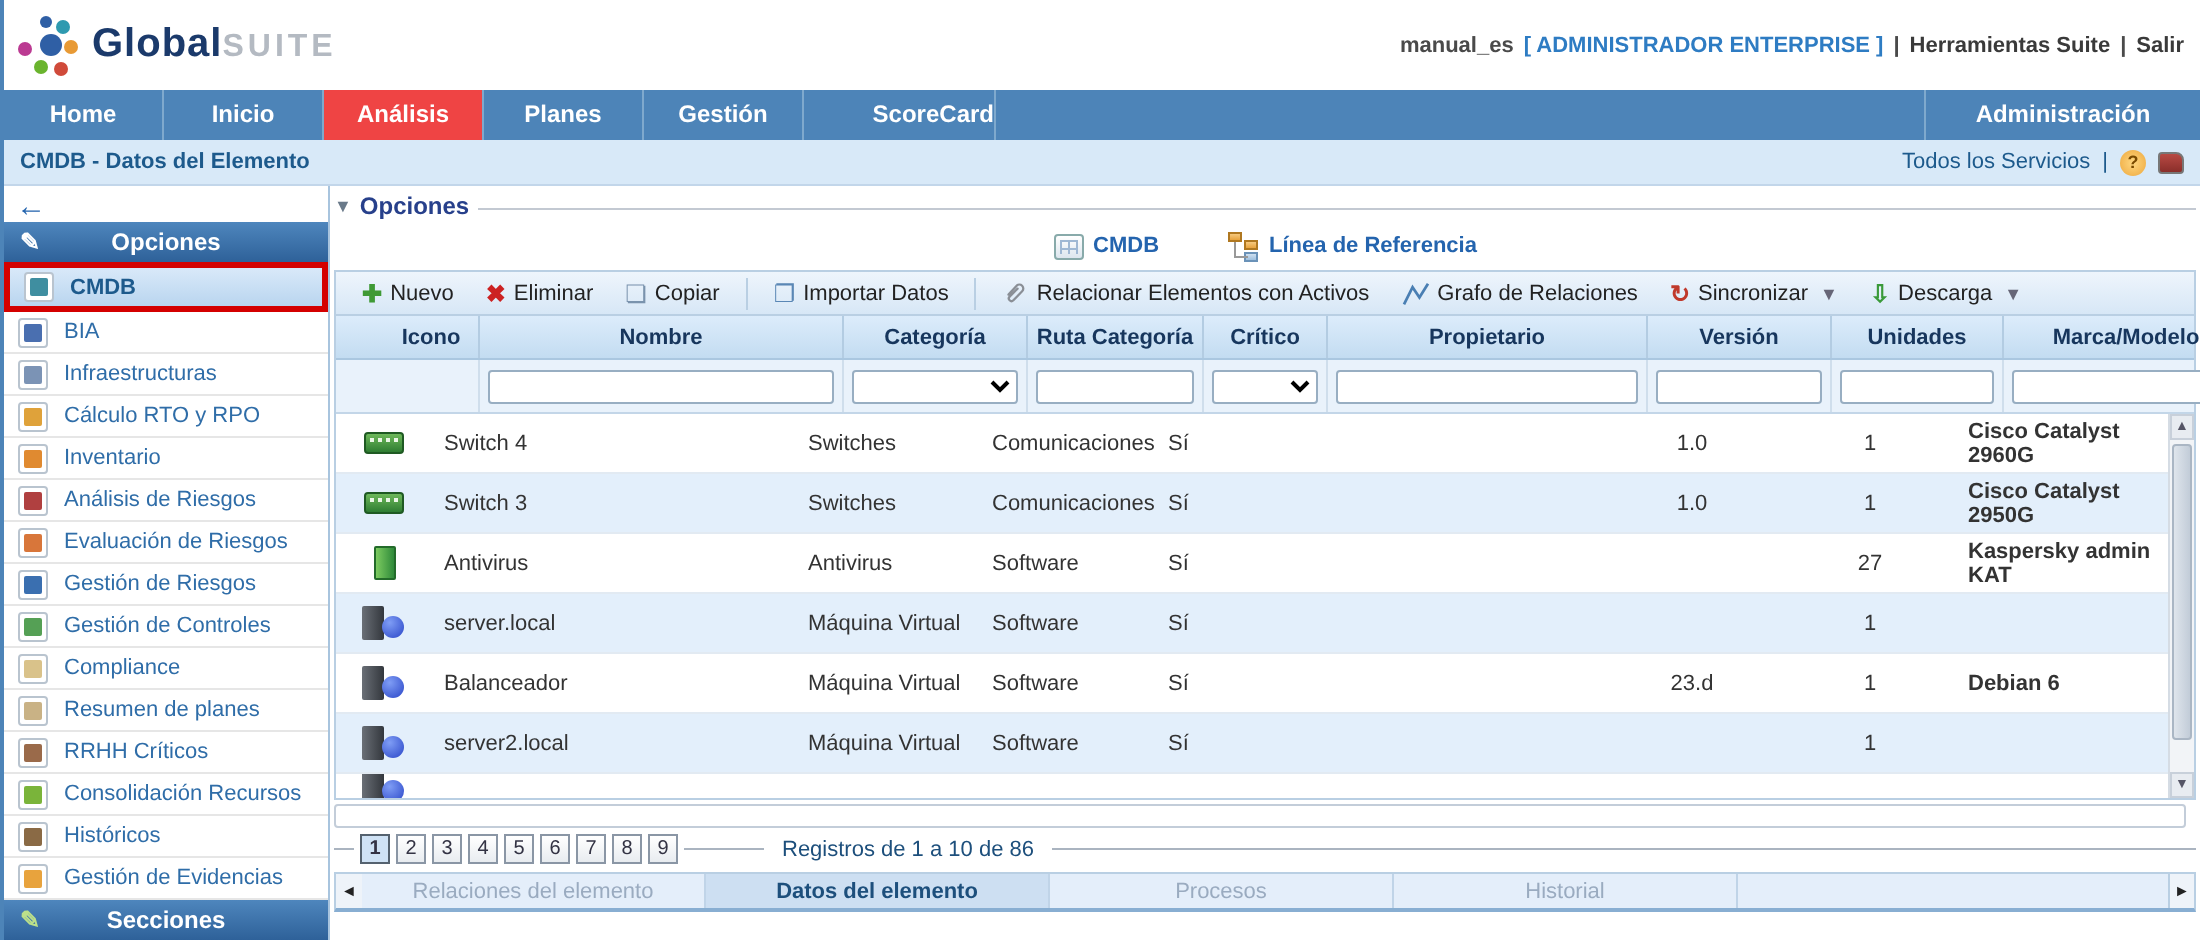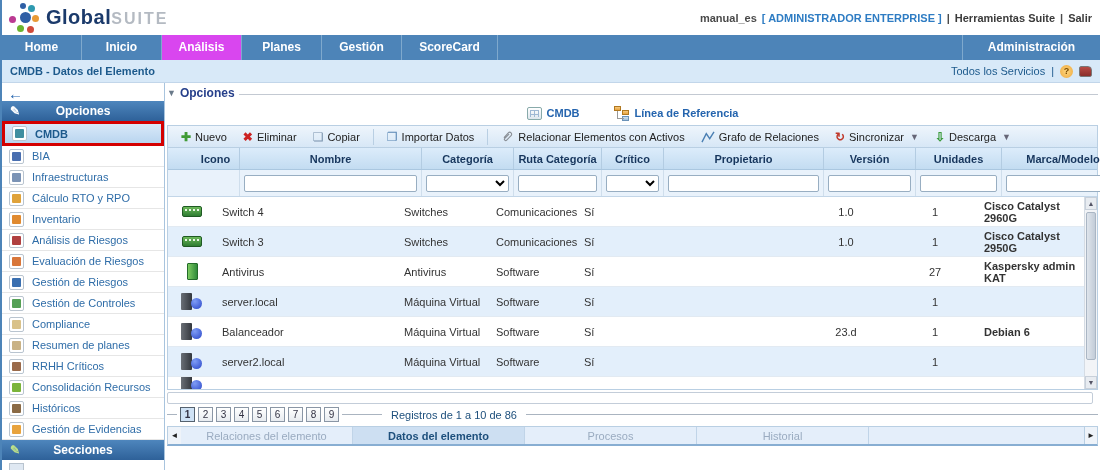--- a/index.html
+++ b/index.html
@@ -1,41 +1,41 @@
 <!DOCTYPE html>
 <html><head>
 <meta charset="utf-8">
 <style>
   * { margin:0; padding:0; box-sizing:border-box; }
   body { font-family:"Liberation Sans", sans-serif; background:#fff; }
   .page { position:relative; width:1100px; height:470px; overflow:hidden; background:#fff; border-left:2px solid #4d84b8; }
 
   
-  .topbar { height:35px; display:flex; justify-content:space-between; align-items:center; padding:0 8px 0 6px; background:#fff; }
+  .topbar { height:45px; display:flex; justify-content:space-between; align-items:center; padding:0 8px 0 6px; background:#fff; }
   .logo { display:flex; align-items:center; gap:4px; }
   .dots { position:relative; width:34px; height:30px; }
   .dots i { position:absolute; border-radius:50%; }
   .d1{width:11px;height:11px;background:#2f5fa5;left:12px;top:9px;}
   .d2{width:7px;height:7px;background:#2e9ab0;left:20px;top:2px;}
   .d3{width:6px;height:6px;background:#2f5fa5;left:12px;top:0px;}
   .d4{width:7px;height:7px;background:#bb3a92;left:1px;top:13px;}
   .d5{width:7px;height:7px;background:#e89a35;left:24px;top:12px;}
   .d6{width:7px;height:7px;background:#6ab42e;left:9px;top:22px;}
   .d7{width:7px;height:7px;background:#d04a3a;left:19px;top:23px;}
   .logo-global { font-size:20px; font-weight:bold; color:#1b3a6b; letter-spacing:.5px; }
   .logo-suite { font-size:16px; color:#b4bac2; letter-spacing:2px; font-weight:bold; }
   .user-area { font-size:11px; font-weight:bold; color:#4a4a4a; display:flex; gap:5px; align-items:center; }
   .user-area .blue { color:#2e7cc3; }
   .user-area a { color:#3a3a3a; text-decoration:none; cursor:pointer; }
 
   
   .mainnav { height:25px; background:#4d84b8; display:flex; align-items:stretch; }
   .nav-tab { width:80px; text-align:center; line-height:25px; color:#fff; font-size:12px; font-weight:bold; border-right:1px solid #7fa9cd; cursor:pointer; }
-  .nav-tab.wide { width:96px; }
-  .nav-tab.active { background:#d946ef; }
+  .nav-tab.wide { width:96px;text-align:right; }
+  .nav-tab.active { background:#ef4444; }
   .nav-spacer { flex:1; }
   .nav-tab.right { width:138px; border-left:1px solid #7fa9cd; border-right:none;text-align:center; }
 
   
   .crumbbar { height:23px; background:#d8e9f8; border-bottom:1px solid #c2d6ea; display:flex; justify-content:space-between; align-items:center; padding:0 8px; }
   .crumb-title { font-size:11px; font-weight:bold; color:#1d5a8c; }
   .crumb-right { font-size:11px; color:#1d5a8c; display:flex; align-items:center; gap:6px; }
   .qicon { display:inline-block; width:13px; height:13px; border-radius:50%; background:radial-gradient(#ffd780,#eda73c); color:#7a4a00; font-size:9px; font-weight:bold; text-align:center; line-height:13px; }
   .mailicon { display:inline-block; width:13px; height:11px; background:linear-gradient(#b84a44,#8a2e2a); border:1px solid #777; border-radius:2px 4px 2px 2px; }
 

